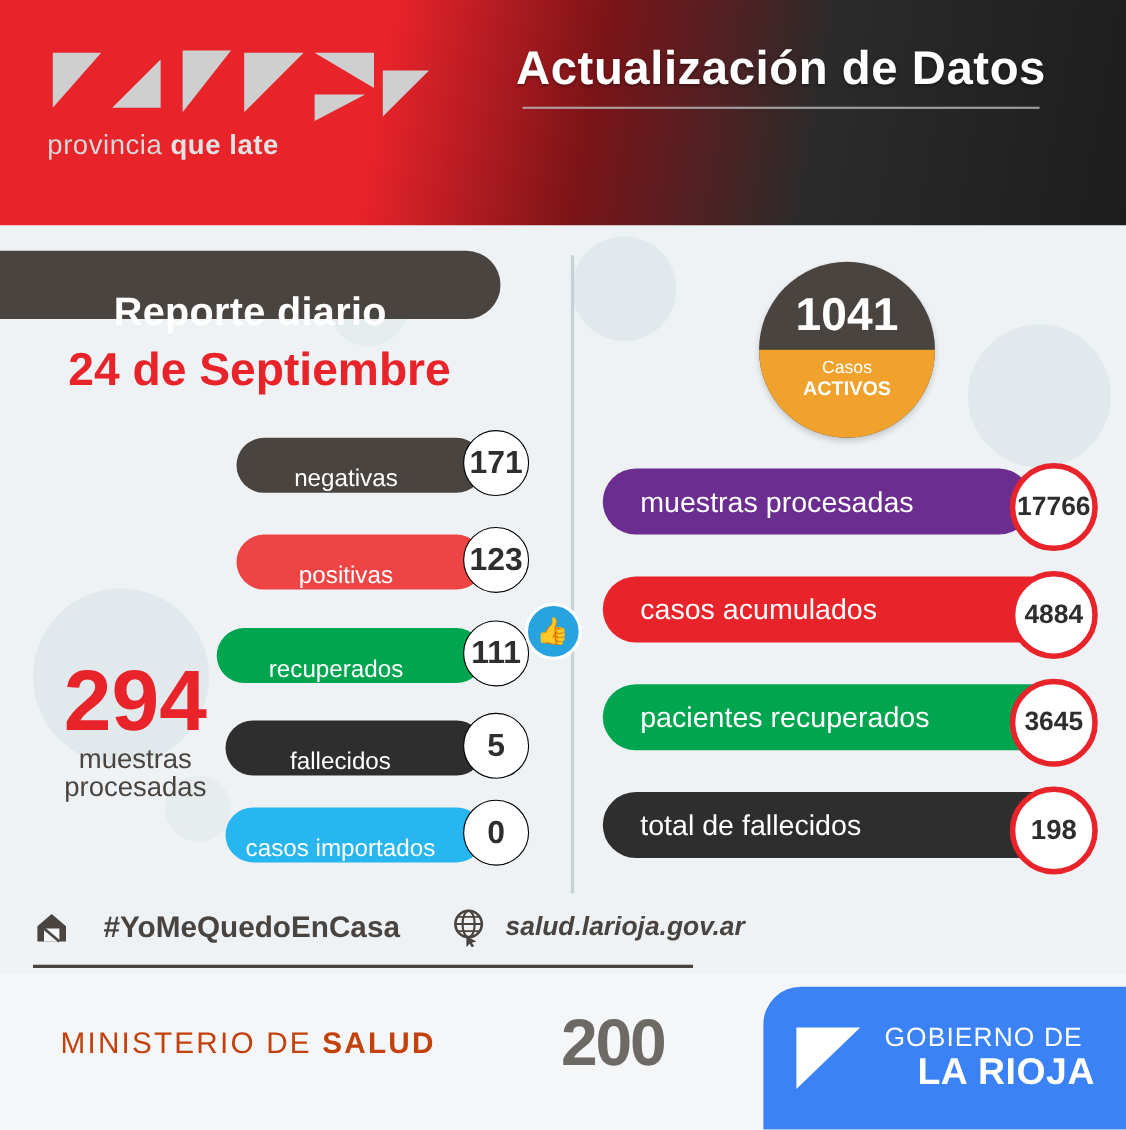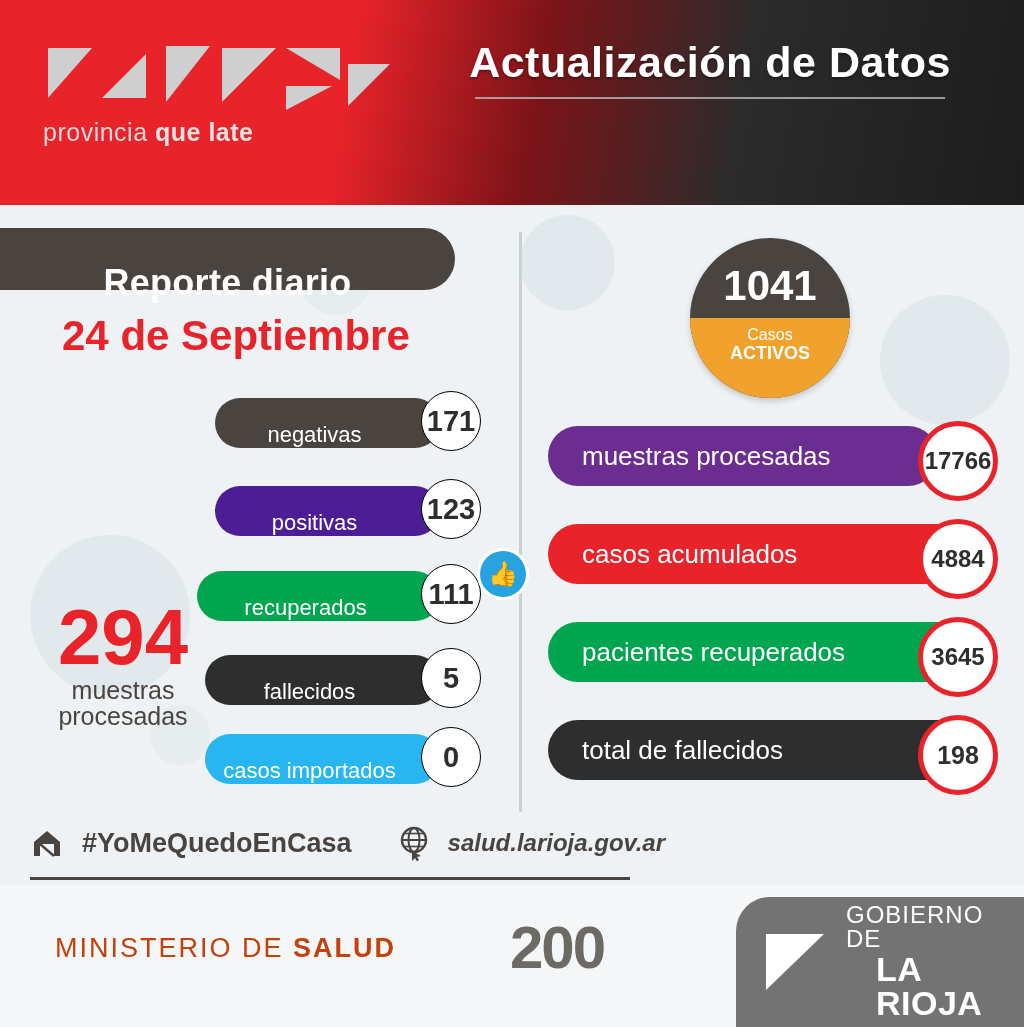--- a/index.html
+++ b/index.html
@@ -126,32 +126,32 @@
     position:absolute;left:477px;top:548px;width:46px;height:46px;border-radius:50%;
     background:#27a3e0;display:flex;align-items:center;justify-content:center;
     color:#fff;font-size:24px;border:3px solid #ffffff;
   }
 
   
   .footer{
     position:absolute;top:885px;left:0;width:1024px;height:142px;background:#f4f6f7;
   }
   .social-row{position:absolute;top:-65px;left:30px;width:700px;height:46px;display:flex;align-items:center;}
-  .hash{color:#4a4440;font-size:27px;font-weight:700;margin-left:18px;}
+  .hash{color:#4a4440;font-size:27px;font-weight:700;margin-left:30px;}
   .weburl{color:#4a4440;font-size:24px;font-weight:700;font-style:italic;margin-left:14px;}
   .foot-rule{position:absolute;top:-8px;left:30px;width:600px;height:3px;background:#4a4440;}
   .ministerio{
     position:absolute;top:48px;left:55px;color:#c2410c;font-size:27px;letter-spacing:2px;
   }
   .ministerio b{font-weight:700;}
   .bicent{
     position:absolute;top:28px;left:510px;color:#6d6a66;font-size:60px;font-weight:700;letter-spacing:-2px;
   }
   .gob-block{
-    position:absolute;right:0;top:12px;width:288px;height:130px;background:#737373;
+    position:absolute;right:0;top:12px;width:330px;height:130px;background:#3b82f6;
     border-radius:34px 0 0 0;display:flex;align-items:center;
   }
   .gob-mark{width:66px;height:64px;margin-left:26px;position:relative;}
   .gob-text{margin-left:18px;color:#ffffff;line-height:1.02;}
   .gob-text .g1{font-size:24px;letter-spacing:1px;}
   .gob-text .g2{font-size:34px;font-weight:700;letter-spacing:.5px;margin-left:30px;}
 </style>
 </head>
 <body>
 
@@ -208,21 +208,21 @@
     <div class="lbl" style="margin-top:0;">procesadas</div>
   </div>
 
   <div class="pill" style="left:215px;top:398px;width:225px;background:#4a4440;">
     <div class="plabel">negativas</div>
   </div>
   <div class="badge" style="left:421px;top:391px;width:58px;height:58px;font-size:29px;">
     <span>171</span>
   </div>
 
-  <div class="pill" style="left:215px;top:486px;width:225px;background:#4c1d95;">
+  <div class="pill" style="left:215px;top:486px;width:225px;background:#ef4444;">
     <div class="plabel">positivas</div>
   </div>
   <div class="badge" style="left:421px;top:479px;width:58px;height:58px;font-size:29px;">
     <span>123</span>
   </div>
 
   <div class="pill" style="left:197px;top:571px;width:243px;background:#00a550;">
     <div class="plabel">recuperados</div>
   </div>
   <div class="badge" style="left:421px;top:564px;width:58px;height:58px;font-size:29px;">

